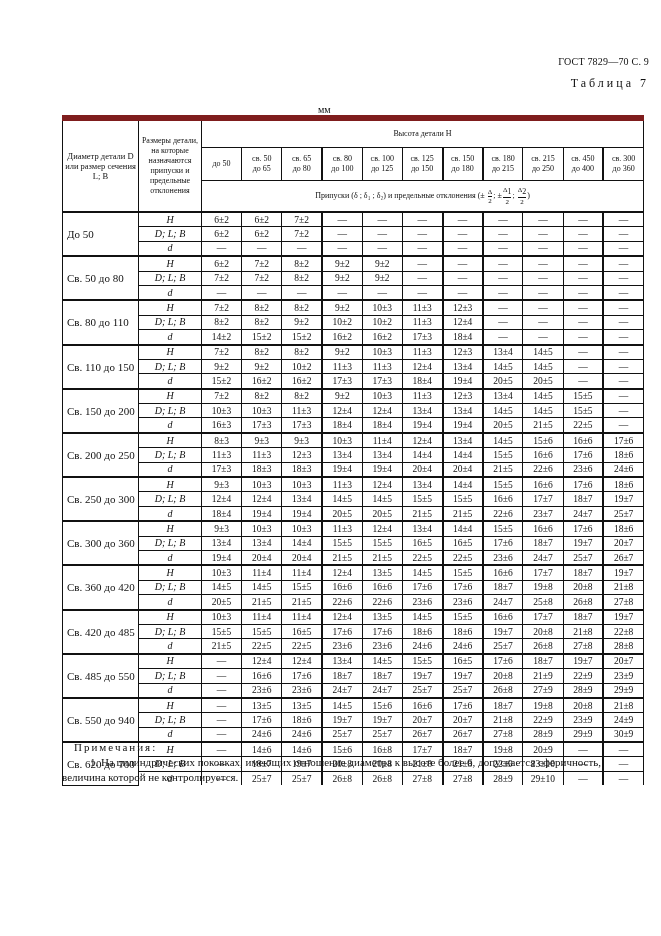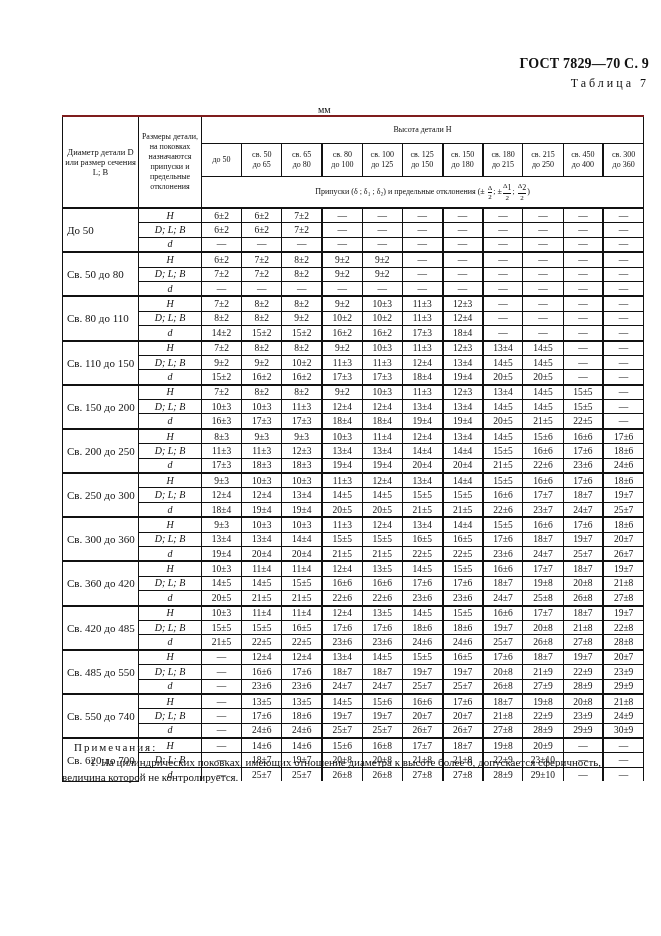--- a/index.html
+++ b/index.html
@@ -1,23 +1,23 @@
 <!DOCTYPE html>
 <html><head>
 <meta charset="utf-8">
 <style>
   html, body { margin: 0; padding: 0; background: #ffffff; }
   body { width: 661px; height: 936px; position: relative; font-family: "Liberation Serif", serif; color: #111; overflow: hidden; }
-  .hdr-gost { position: absolute; right: 12px; top: 56px; font-weight: bold; font-size: 14px; letter-spacing: 0.2px; }
+  .hdr-gost { position: absolute; right: 12px; top: 56px; font-weight: normal; font-size: 10px; letter-spacing: 0.2px; }
   .hdr-table { position: absolute; right: 12px; top: 76px; font-size: 12px; letter-spacing: 3px; }
   .hdr-mm { position: absolute; left: 318px; top: 104px; font-size: 10px; }
   table.t7 { position: absolute; left: 62px; top: 115px; width: 582px; border-collapse: collapse; table-layout: fixed; font-size: 9.5px; }
   table.t7 td, table.t7 th { border: 1px solid #111; text-align: center; padding: 0; height: 13.4px; line-height: 12px; font-weight: normal; }
   table.t7 thead th { font-size: 8px; line-height: 10px; }
-  table.t7 tr.top th { border-top: 2px solid #7f1d1d; }
+  table.t7 tr.top th { border-top: 6px solid #7f1d1d; }
   .c-diam { width: 75px; font-size: 8.5px !important; }
   .c-param { width: 62px; }
   .hd-range { height: 32px !important; }
   .hd-group { height: 26px !important; }
   .hd-allow { height: 30px !important; }
   .diam-label { text-align: left !important; padding-left: 4px !important; font-size: 11px; }
   .param { font-style: italic; font-size: 10px; }
   tr.grp-start td { border-top: 2px solid #111; }
   .thick-l { border-left: 2px solid #111 !important; }
   table.t7 tr.last td { border-bottom: none; }
@@ -36,21 +36,21 @@
 <body>
 
 <div class="hdr-gost">ГОСТ 7829—70 С. 9</div>
 <div class="hdr-table">Таблица 7</div>
 <div class="hdr-mm">мм</div>
 
 <table class="t7">
   <thead>
     <tr class="top">
       <th class="c-diam" rowspan="3">Диаметр детали D или размер сечения L; B</th>
-      <th class="c-param" rowspan="3">Размеры детали, на поковках назначаются припуски и предельные отклонения</th>
+      <th class="c-param" rowspan="3">Размеры детали, на которые назначаются припуски и предельные отклонения</th>
       <th colspan="11" class="hd-group">Высота детали Н</th>
     </tr>
     <tr id="range-row">
         <th class="hd-range">
           <div>до 50</div>
           <div></div>
         </th>
         <th class="hd-range">
           <div>св. 50</div>
           <div>до 65</div>
@@ -569,21 +569,21 @@
         <td class="thick-l">24±7</td>
         <td>24±7</td>
         <td>25±7</td>
         <td class="thick-l">25±7</td>
         <td class="thick-l">26±8</td>
         <td>27±9</td>
         <td>28±9</td>
         <td class="thick-l">29±9</td>
       </tr>
       <tr class="grp-start">
-        <td rowspan="3" class="diam-label">Св. 550 до 740</td>
+        <td rowspan="3" class="diam-label">Св. 550 до 940</td>
         <td class="param">H</td>
         <td>—</td>
         <td>13±5</td>
         <td>13±5</td>
         <td class="thick-l">14±5</td>
         <td>15±6</td>
         <td>16±6</td>
         <td class="thick-l">17±6</td>
         <td class="thick-l">18±7</td>
         <td>19±8</td>

